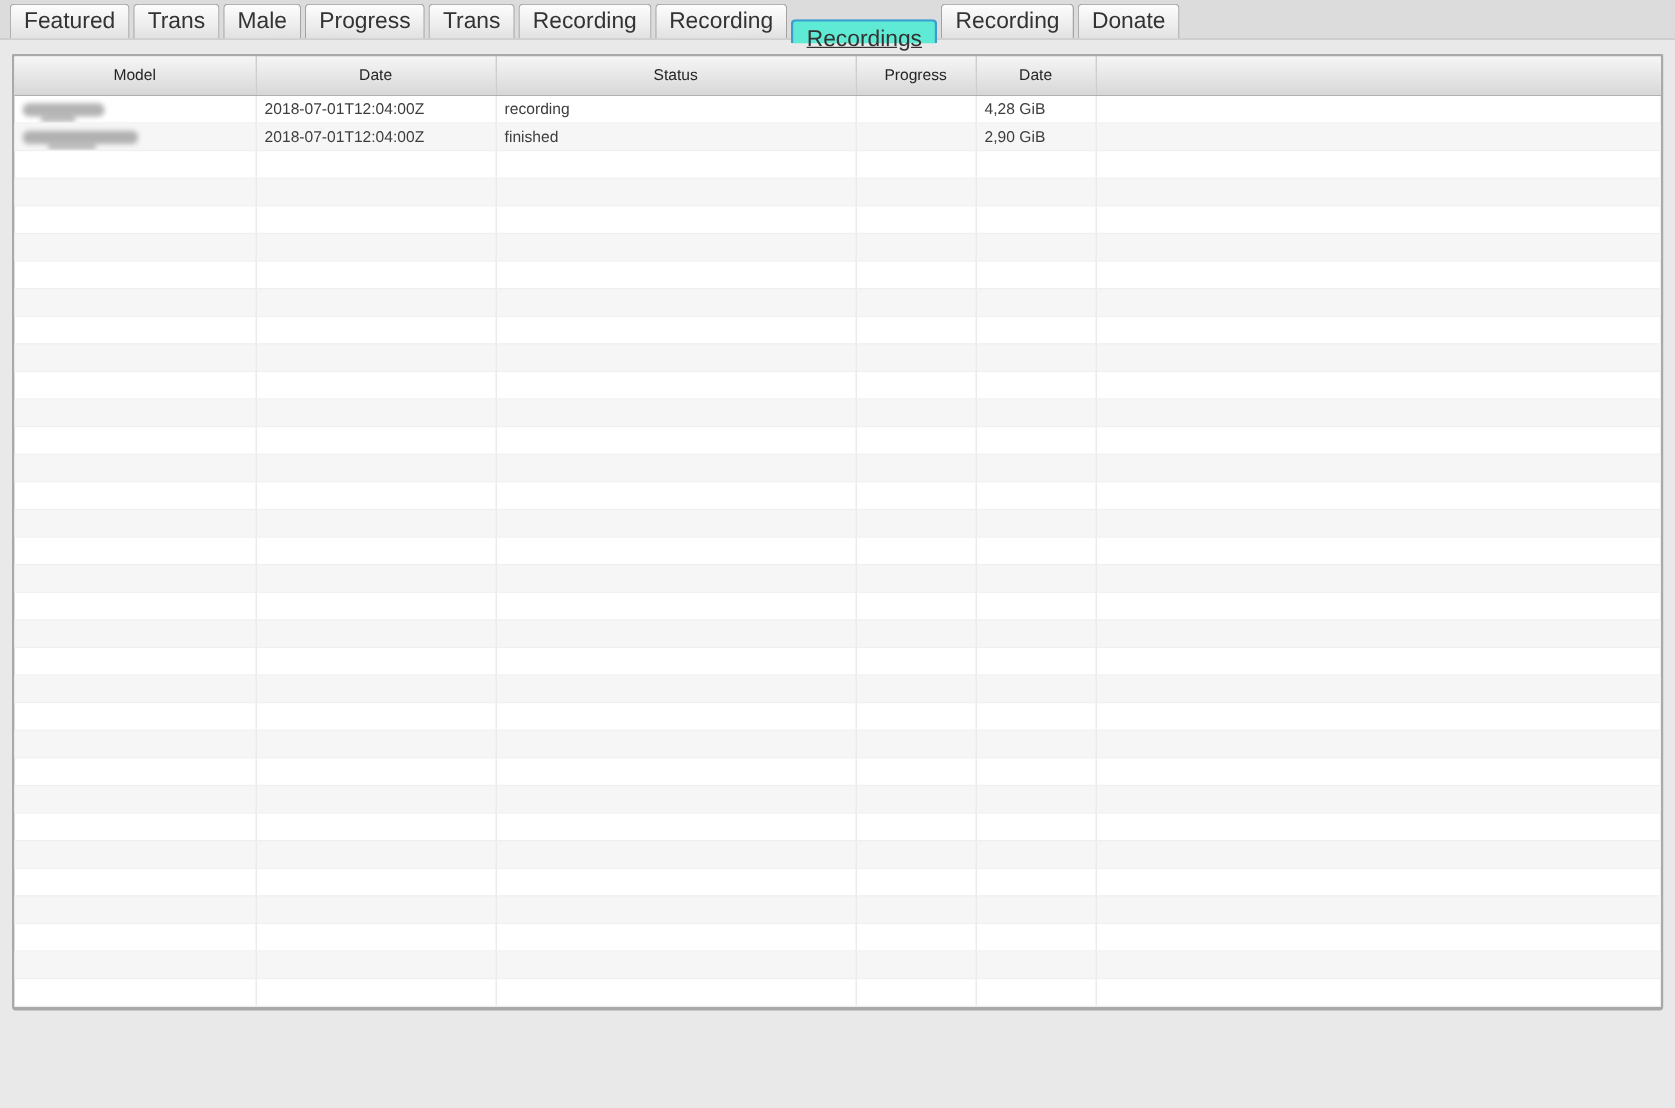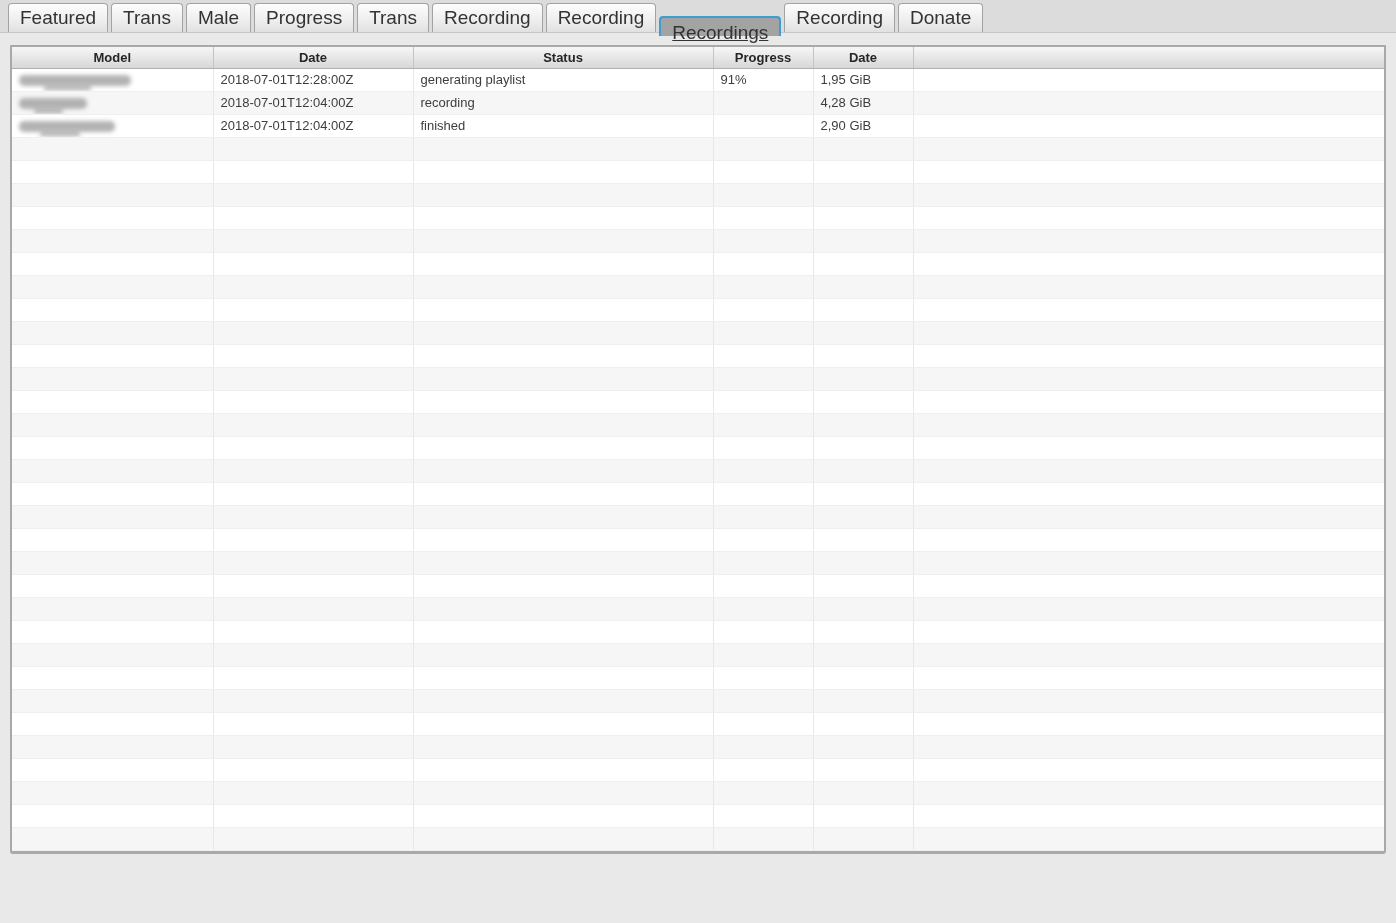--- a/index.html
+++ b/index.html
@@ -35,21 +35,21 @@
     white-space: nowrap;
     cursor: default;
     position: relative;
     z-index: 1;
     text-align: right;
   }
   .tab.active {
     height: 20px;
     line-height: 30px;
     margin-bottom: -4px;
-    background: #a3a3a3;
+    background: #5eead4;
     border: 2px solid #3a9fd0;
     border-bottom: none;
     z-index: 3;
     text-decoration: underline;
   }
 
   
   .table-wrap {
     margin: 12px 10px 0 10px;
     width: 1376px;
@@ -64,27 +64,27 @@
     width: 100%;
   }
   col.c-model    { width: 201px; }
   col.c-date     { width: 200px; }
   col.c-status   { width: 300px; }
   col.c-progress { width: 100px; }
   col.c-size     { width: 100px; }
   col.c-filler   { width: auto;  }
 
   thead th {
-    height: 21px;
+    height: 32px;
     padding: 0 4px;
     background: linear-gradient(#f6f6f6, #e7e7e7 50%, #d7d7d7);
     border-bottom: 1px solid #b0b0b0;
     border-right: 1px solid #c3c3c3;
     font-size: 13px;
-    font-weight: bold;
+    font-weight: normal;
     color: #262626;
     text-align: center;
     white-space: nowrap;
     overflow: hidden;
   }
   thead th:last-child { border-right: none; }
 
   tbody td {
     height: 23px;
     padding: 0 0 0 7px;
@@ -150,32 +150,20 @@
           <th>Date</th>
           <th>Status</th>
           <th>Progress</th>
           <th>Date</th>
           <th></th>
         </tr>
     </thead>
     <tbody id="tbody">
         <tr>
           <td>
-            <div class="redact" style="width: 112px;">
-              <span class="smudge"></span>
-            </div>
-          </td>
-          <td>2018-07-01T12:28:00Z</td>
-          <td>generating playlist</td>
-          <td>91%</td>
-          <td>1,95 GiB</td>
-          <td></td>
-        </tr>
-        <tr>
-          <td>
             <div class="redact" style="width: 68px;">
               <span class="smudge"></span>
             </div>
           </td>
           <td>2018-07-01T12:04:00Z</td>
           <td>recording</td>
           <td></td>
           <td>4,28 GiB</td>
           <td></td>
         </tr>

